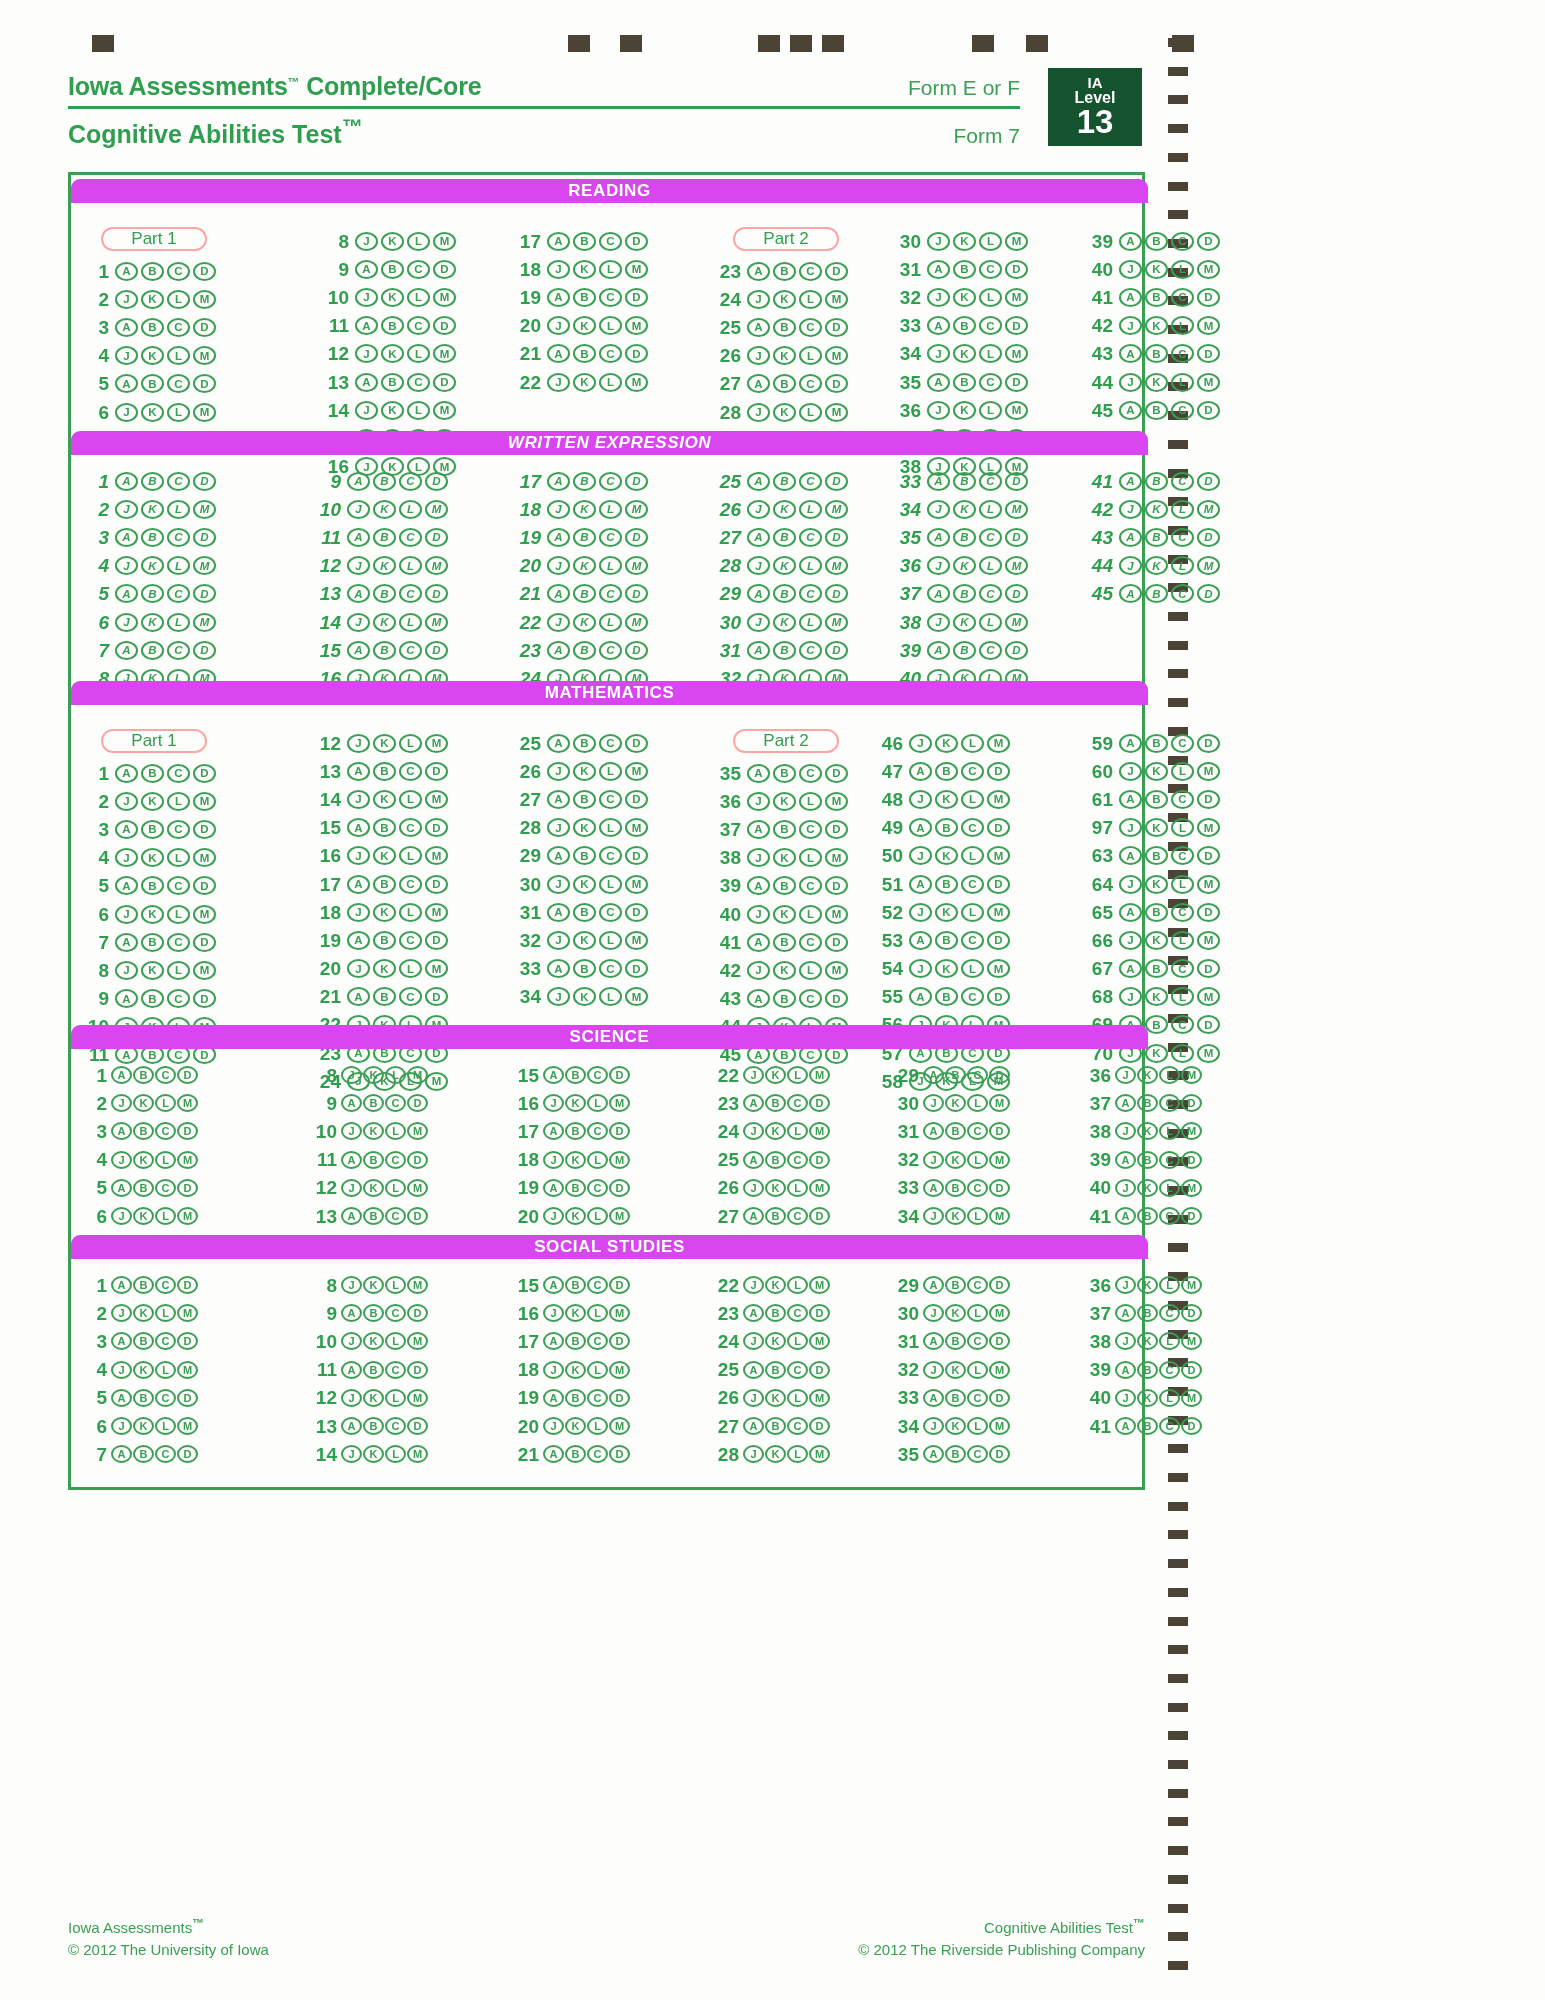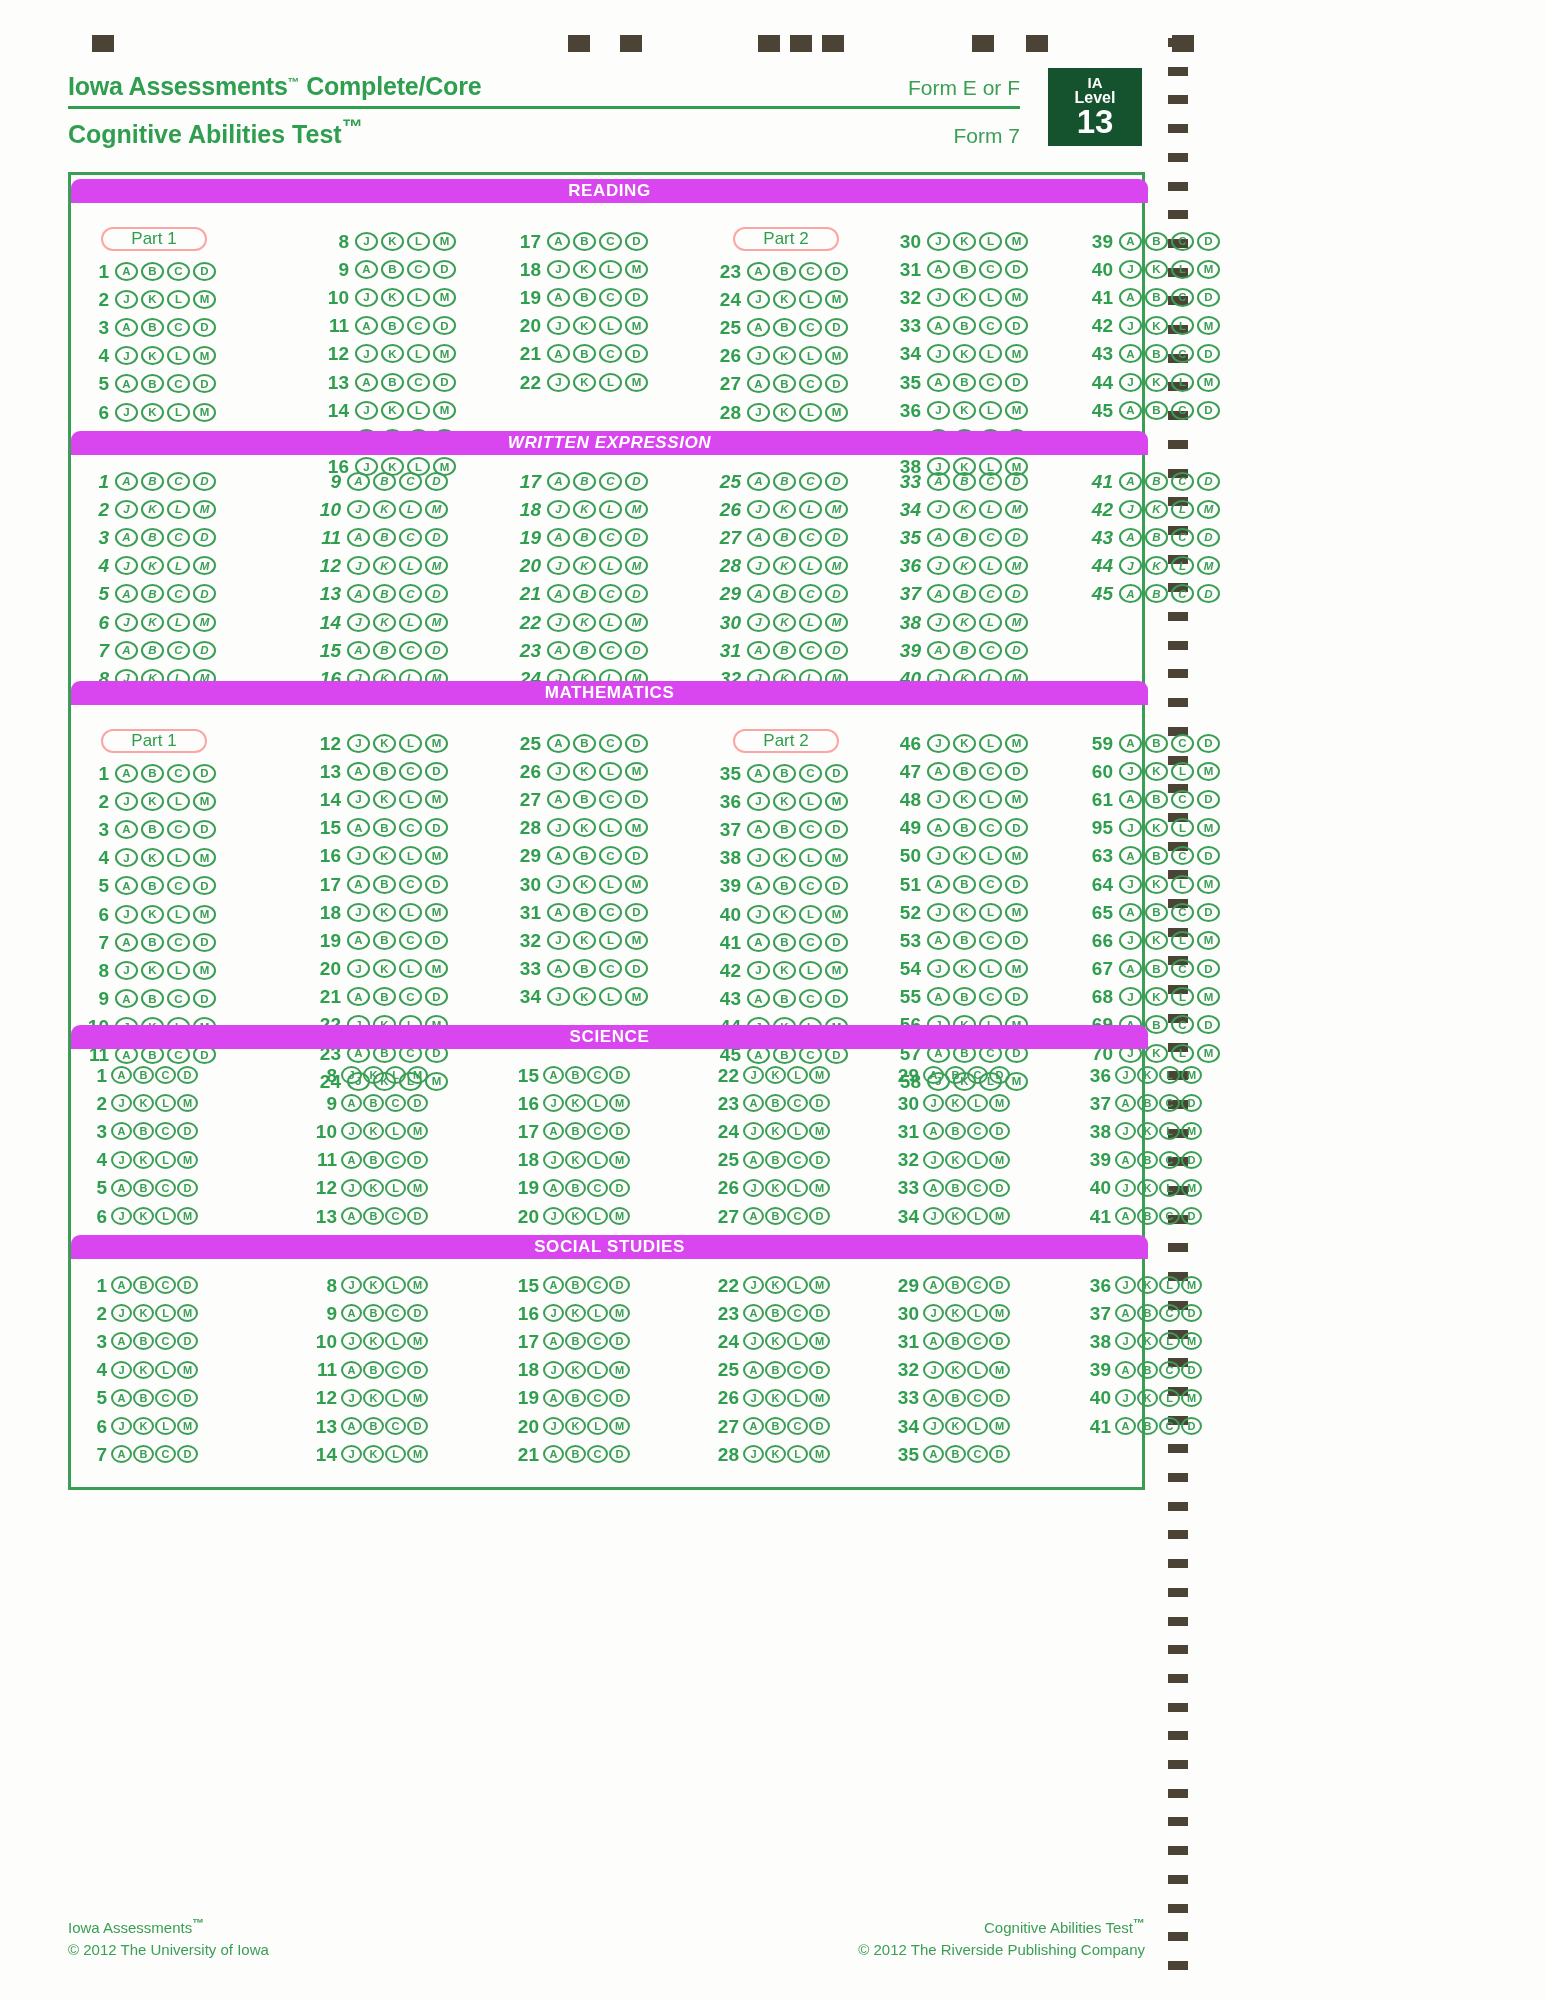--- a/index.html
+++ b/index.html
@@ -1462,21 +1462,21 @@
               <div class="qrow">
                 <div class="qnum">45</div>
                 <div class="bubbles">
                   <div class="bub">A</div>
                   <div class="bub">B</div>
                   <div class="bub">C</div>
                   <div class="bub">D</div>
                 </div>
               </div>
             </div>
-            <div class="col" style="left: 820px; top: 24px;">
+            <div class="col" style="left: 802px; top: 24px;">
               <div class="qrow">
                 <div class="qnum">46</div>
                 <div class="bubbles">
                   <div class="bub">J</div>
                   <div class="bub">K</div>
                   <div class="bub">L</div>
                   <div class="bub">M</div>
                 </div>
               </div>
               <div class="qrow">
@@ -1610,21 +1610,21 @@
               <div class="qrow">
                 <div class="qnum">61</div>
                 <div class="bubbles">
                   <div class="bub">A</div>
                   <div class="bub">B</div>
                   <div class="bub">C</div>
                   <div class="bub">D</div>
                 </div>
               </div>
               <div class="qrow">
-                <div class="qnum">95</div>
+                <div class="qnum">97</div>
                 <div class="bubbles">
                   <div class="bub">J</div>
                   <div class="bub">K</div>
                   <div class="bub">L</div>
                   <div class="bub">M</div>
                 </div>
               </div>
               <div class="qrow">
                 <div class="qnum">63</div>
                 <div class="bubbles">

